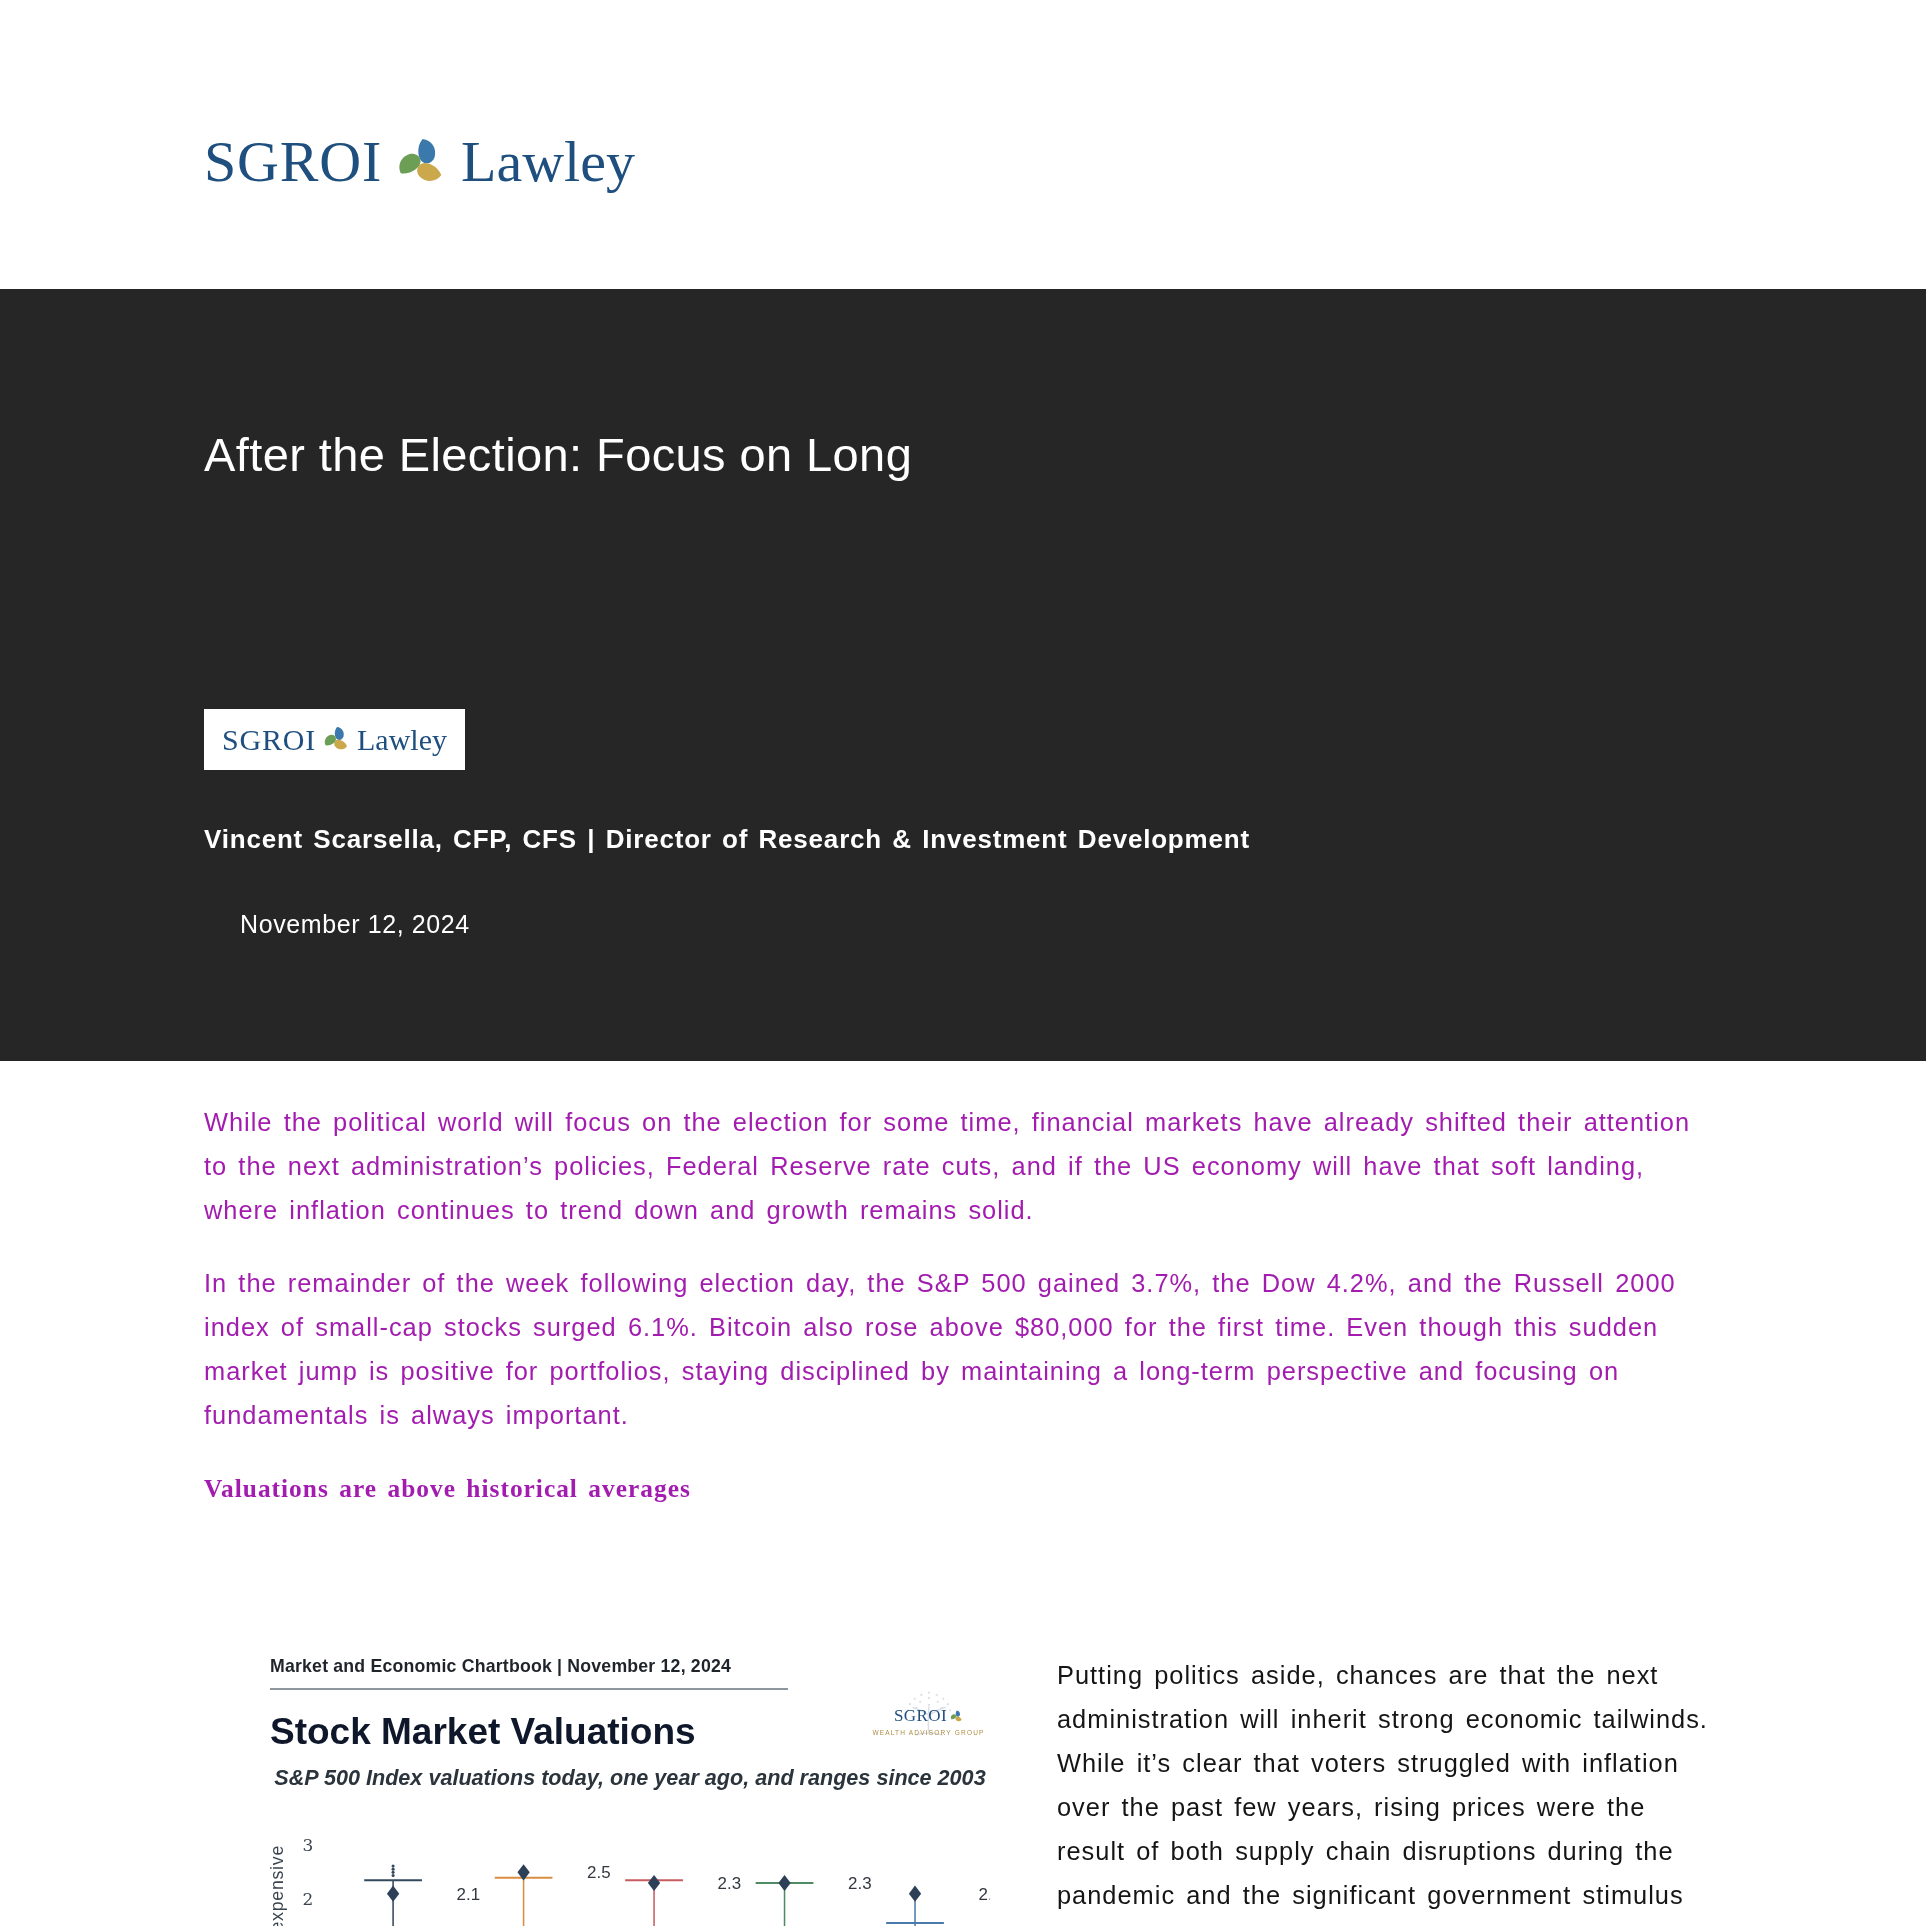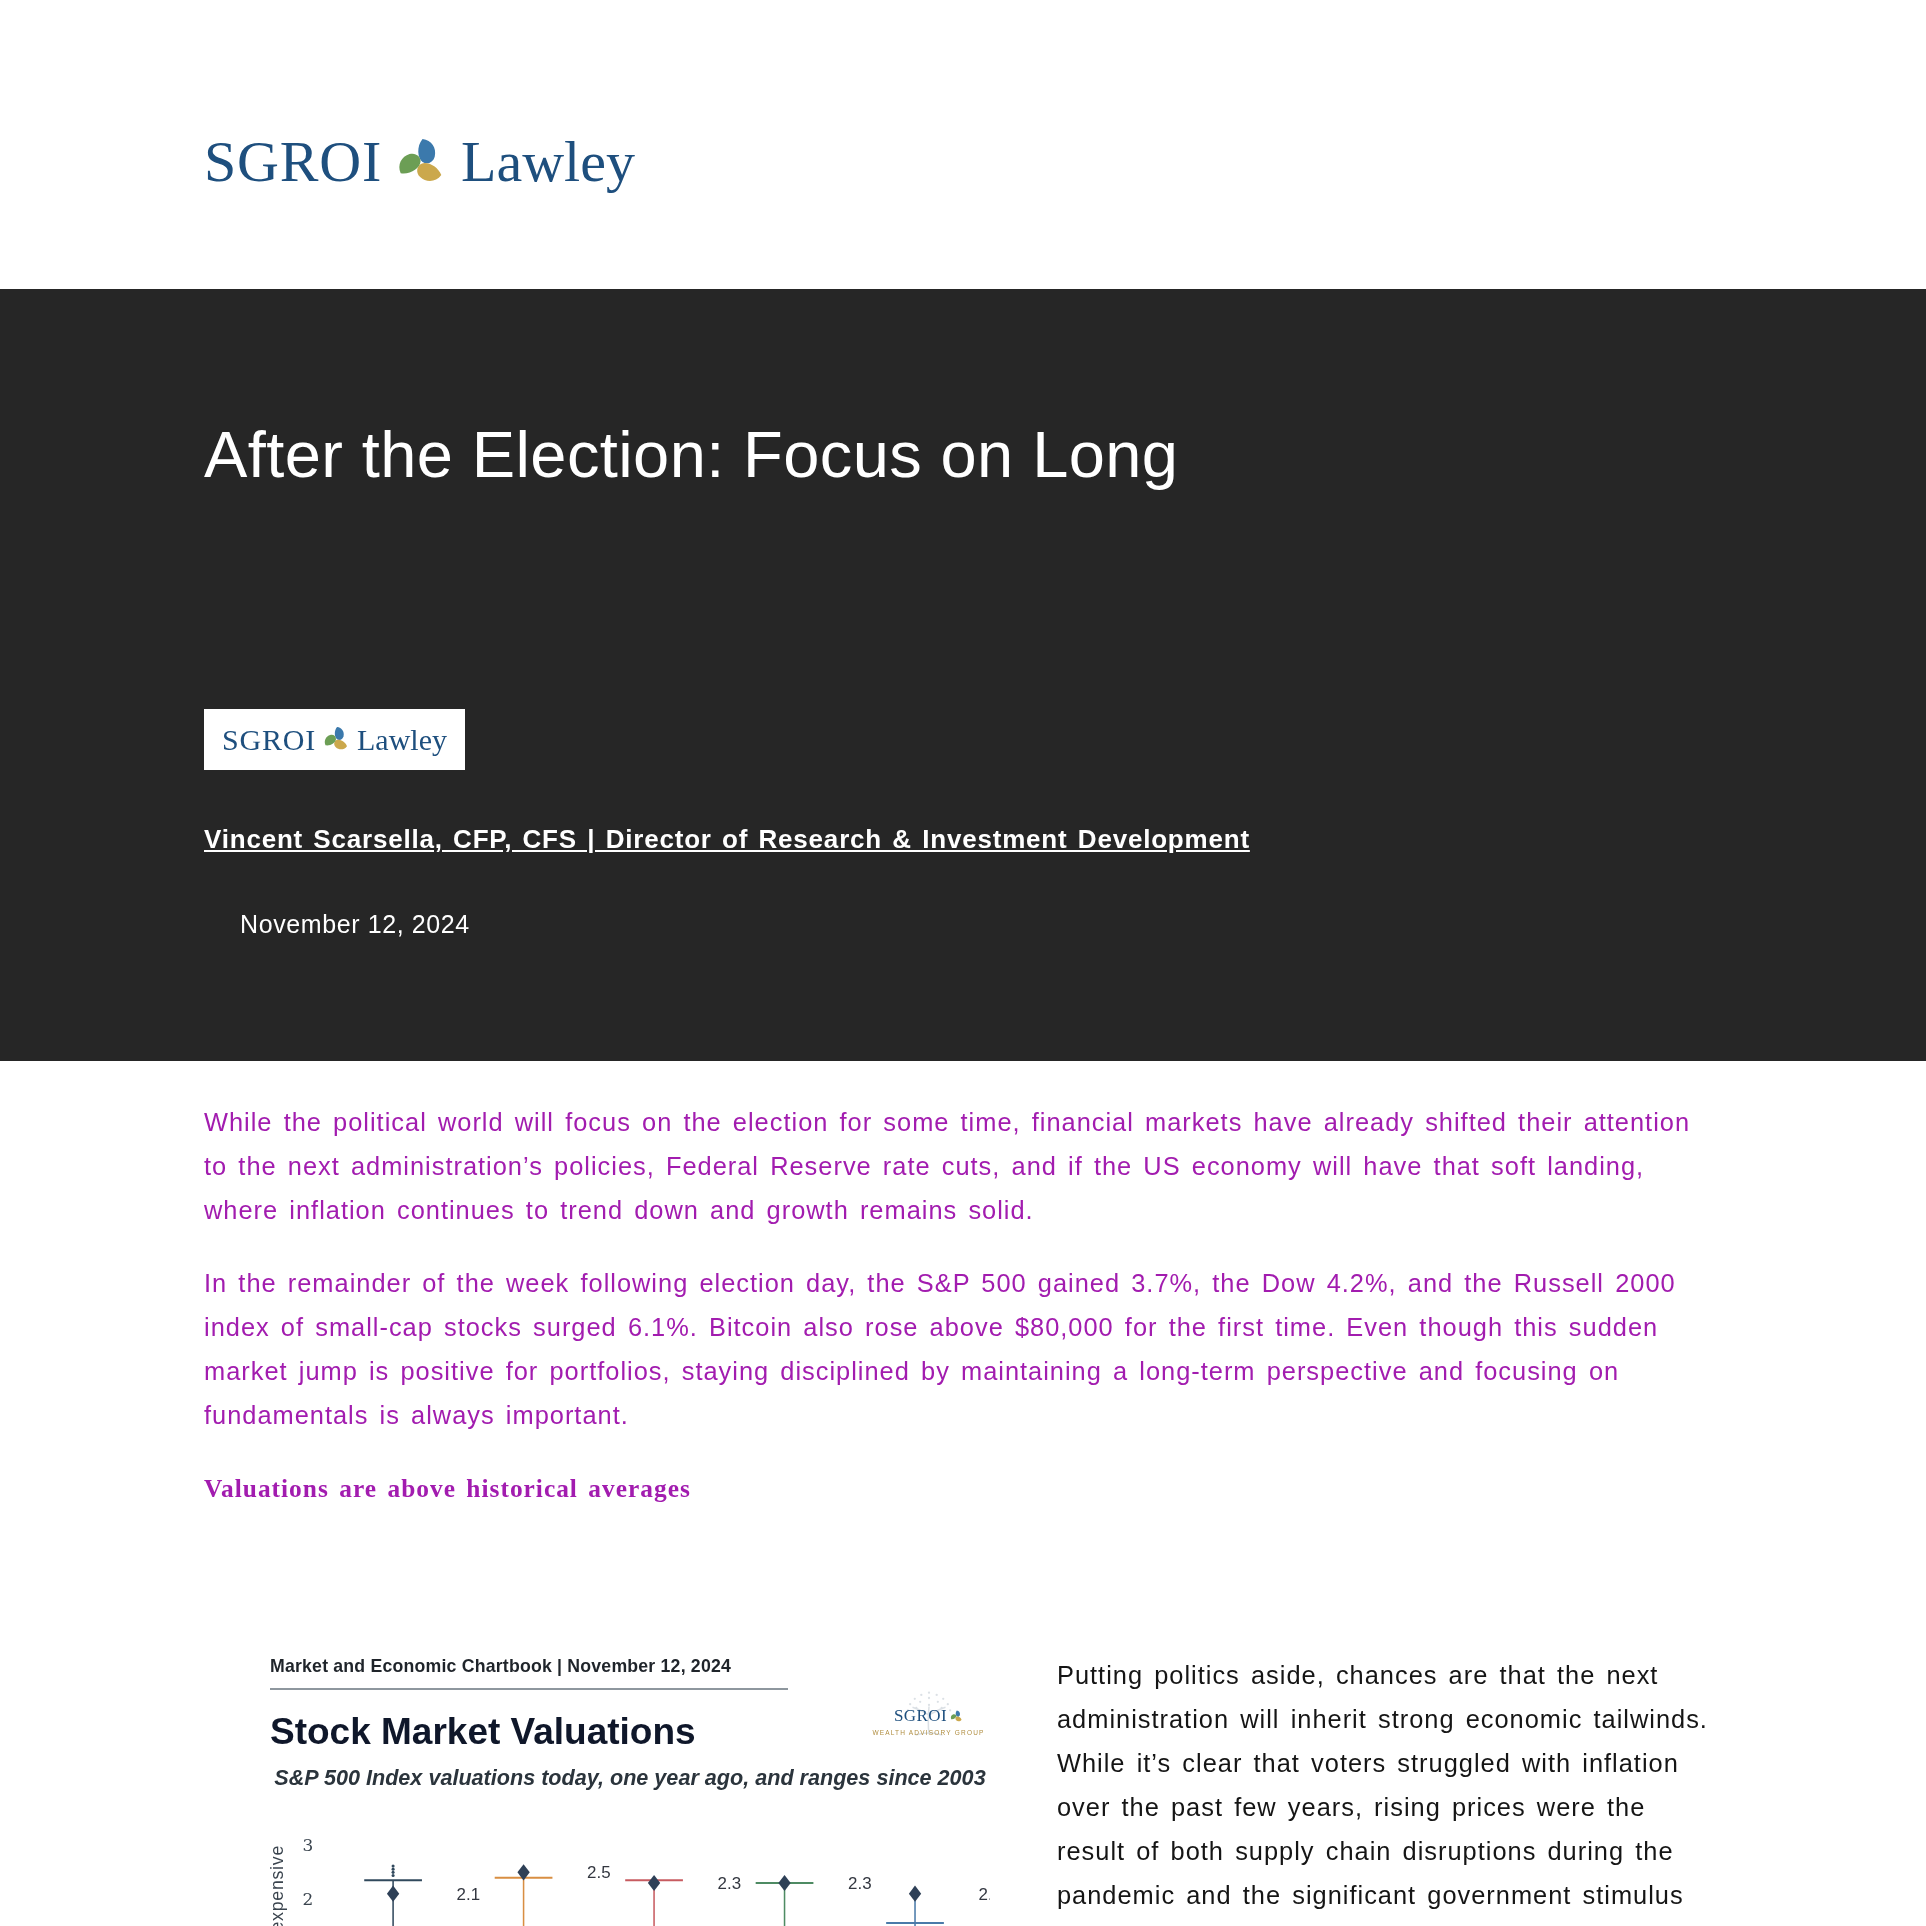--- a/index.html
+++ b/index.html
@@ -7,25 +7,25 @@
     width:1965px;height:2542px;position:relative;background:#ffffff;
     font-family:"Liberation Sans",sans-serif;color:#1b1b1b;overflow:hidden;
   }
   
   .masthead{position:absolute;left:204px;top:133px;display:flex;align-items:center;gap:14px;}
   .brand-word{font-family:"Liberation Serif",serif;color:#1E4F7E;font-size:58px;line-height:1;}
   .brand-word.sgroi{letter-spacing:0.8px;}
   .brand-icon{width:51px;height:51px;}
   
   .hero{position:absolute;left:0;top:289px;width:1965px;height:772px;background:#262626;color:#fff;}
-  .hero-title{position:absolute;left:204px;top:116px;font-size:65px;font-weight:400;line-height:99px;letter-spacing:0.4px;}
+  .hero-title{position:absolute;left:204px;top:116px;font-size:47px;font-weight:400;line-height:99px;letter-spacing:0.4px;}
   .hero-logobox{position:absolute;left:204px;top:420px;width:261px;height:61px;background:#ffffff;display:flex;align-items:center;justify-content:center;gap:7px;}
   .hero-logobox .brand-word{font-size:30px;}
   .hero-logobox .brand-icon{width:27px;height:27px;}
-  .hero-byline{position:absolute;left:204px;top:535px;font-size:26px;font-weight:700;letter-spacing:0.8px;word-spacing:2.3px;text-decoration:underline;}
+  .hero-byline{position:absolute;left:204px;top:535px;font-size:26px;font-weight:700;letter-spacing:0.8px;word-spacing:2.3px;}
   .hero-date{position:absolute;left:204px;top:621px;font-size:25px;font-weight:400;letter-spacing:0.6px;margin-left:36px;}
   
   .article{position:absolute;left:204px;top:1100px;width:1516px;}
   .article p{margin:0 0 29px 0;font-size:25.4px;line-height:44px;letter-spacing:1px;word-spacing:3.1px;color:#a21caf;}
   .section-heading{font-size:25.4px;line-height:44px;font-weight:700;letter-spacing:1px;color:#0f0f0f;margin:0;font-family:Liberation Serif, serif;}
   
   .chart-col{position:absolute;left:270px;top:1656px;width:720px;}
   .chart-kicker{font-size:17.7px;font-weight:600;color:#1f242a;letter-spacing:0.2px;line-height:21.6px;}
   .chart-rule{width:518px;border:none;border-top:2.3px solid #8e979e;margin:10.8px 0 0 0;}
   .chart-title{font-size:37px;font-weight:600;color:#0f172a;margin-top:21px;line-height:42px;}

